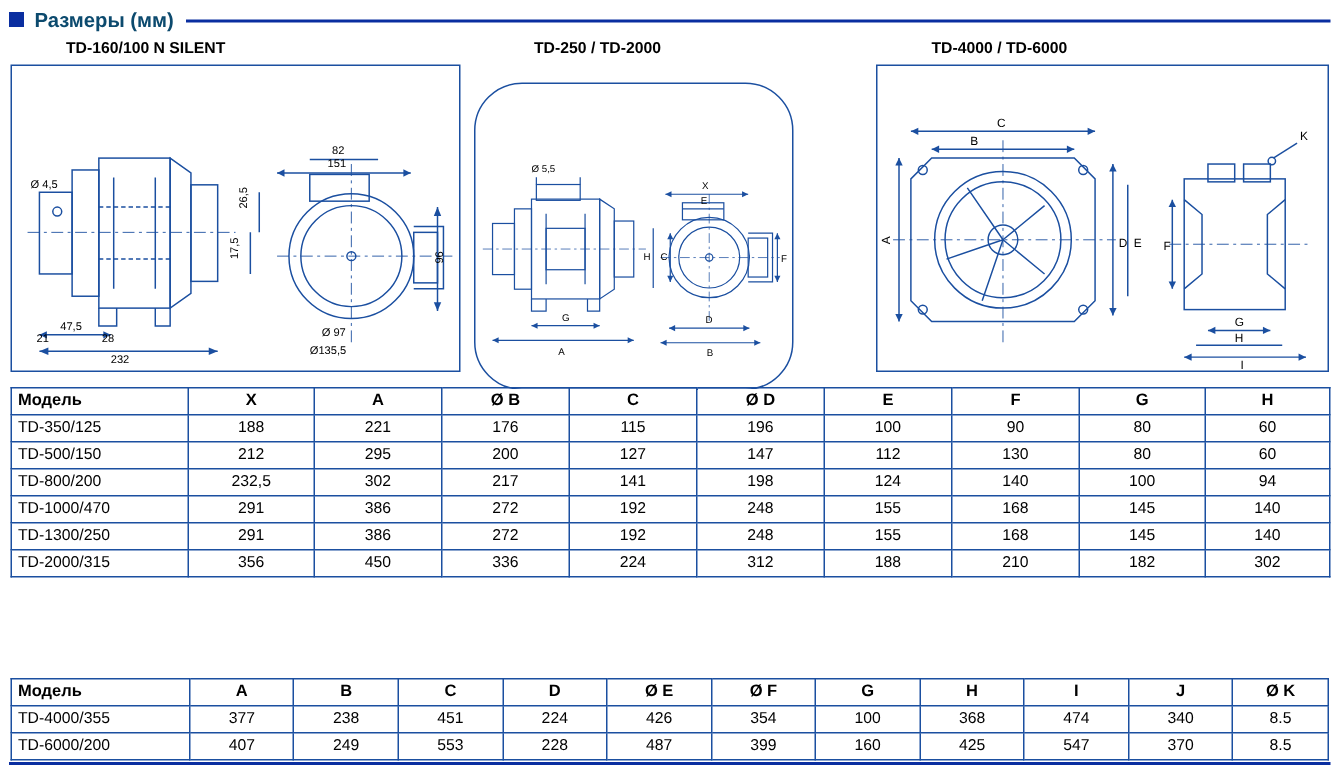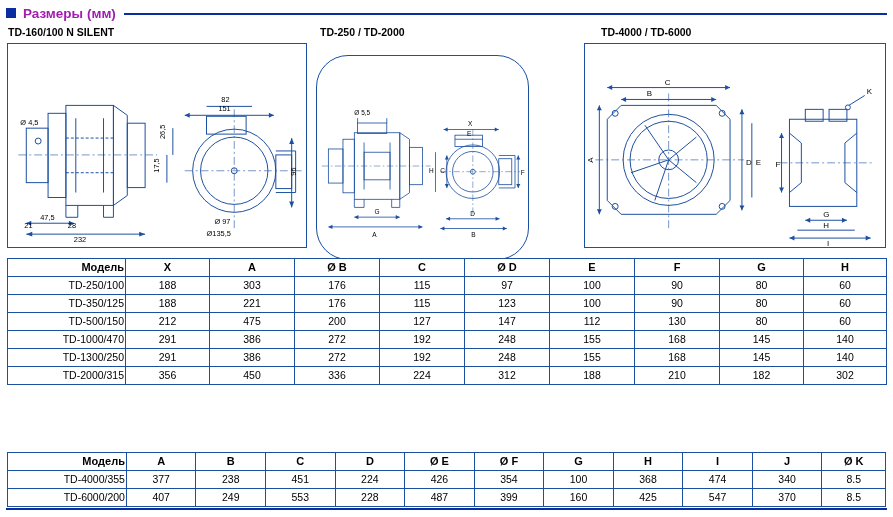--- a/index.html
+++ b/index.html
@@ -34,42 +34,43 @@
   .header .bullet {
     width: 10px;
     height: 10px;
     background: #0a2ea0;
     margin-right: 7px;
     flex: 0 0 auto;
   }
   .header .htitle {
     font-size: 13.5px;
     font-weight: bold;
-    color: #a21caf;
+    color: #0c4a6e;
     white-space: nowrap;
     margin-right: 8px;
   }
   .header .hrule {
     flex: 1 1 auto;
     height: 2px;
     background: #0a2ea0;
     margin-top: 1px;
   }
 
   
   .cap {
     position: absolute;
     font-size: 10.5px;
     font-weight: bold;
     color: #000;
     white-space: nowrap;
+    margin-left: 36px;
   }
   #cap1 { left: 8px;   top: 26px; }
   #cap2 { left: 320px; top: 26px; }
-  #cap3 { left: 601px; top: 26px; }
+  #cap3 { left: 585px; top: 26px; }
 
   
   .panel {
     position: absolute;
     border: 1px solid #1b4fa0;
     background: #ffffff;
     box-sizing: border-box;
   }
   #panel1 { left: 7px;   top: 43px; width: 300px; height: 205px; }
   #panel2 { left: 316px; top: 55px; width: 213px; height: 205px; border-radius: 32px; }
@@ -96,21 +97,21 @@
     color: #000;
     background: #ffffff;
     overflow: hidden;
     white-space: nowrap;
   }
   .tbl thead th {
     font-weight: bold;
     font-size: 11px;
   }
   .tbl td.model, .tbl th.model {
-    text-align: right;
+    text-align: left;
     padding-left: 4px;
     font-weight: normal;
   }
   .tbl thead th.model { font-weight: bold; }
 
   
   .footrule {
     position: absolute;
     left: 6px;
     top: 508px;
@@ -373,54 +374,54 @@
         <th>C</th>
         <th>Ø D</th>
         <th>E</th>
         <th>F</th>
         <th>G</th>
         <th>H</th>
       </tr>
     </thead>
     <tbody>
       <tr>
-        <td class="model">TD-250/100</td>
-        <td>188</td>
-        <td>303</td>
-        <td>176</td>
-        <td>115</td>
-        <td>97</td>
-        <td>100</td>
-        <td>90</td>
-        <td>80</td>
-        <td>60</td>
-      </tr>
-      <tr>
         <td class="model">TD-350/125</td>
         <td>188</td>
         <td>221</td>
         <td>176</td>
         <td>115</td>
-        <td>123</td>
+        <td>196</td>
         <td>100</td>
         <td>90</td>
         <td>80</td>
         <td>60</td>
       </tr>
       <tr>
         <td class="model">TD-500/150</td>
         <td>212</td>
-        <td>475</td>
+        <td>295</td>
         <td>200</td>
         <td>127</td>
         <td>147</td>
         <td>112</td>
         <td>130</td>
         <td>80</td>
         <td>60</td>
+      </tr>
+      <tr>
+        <td class="model">TD-800/200</td>
+        <td>232,5</td>
+        <td>302</td>
+        <td>217</td>
+        <td>141</td>
+        <td>198</td>
+        <td>124</td>
+        <td>140</td>
+        <td>100</td>
+        <td>94</td>
       </tr>
       <tr>
         <td class="model">TD-1000/470</td>
         <td>291</td>
         <td>386</td>
         <td>272</td>
         <td>192</td>
         <td>248</td>
         <td>155</td>
         <td>168</td>

